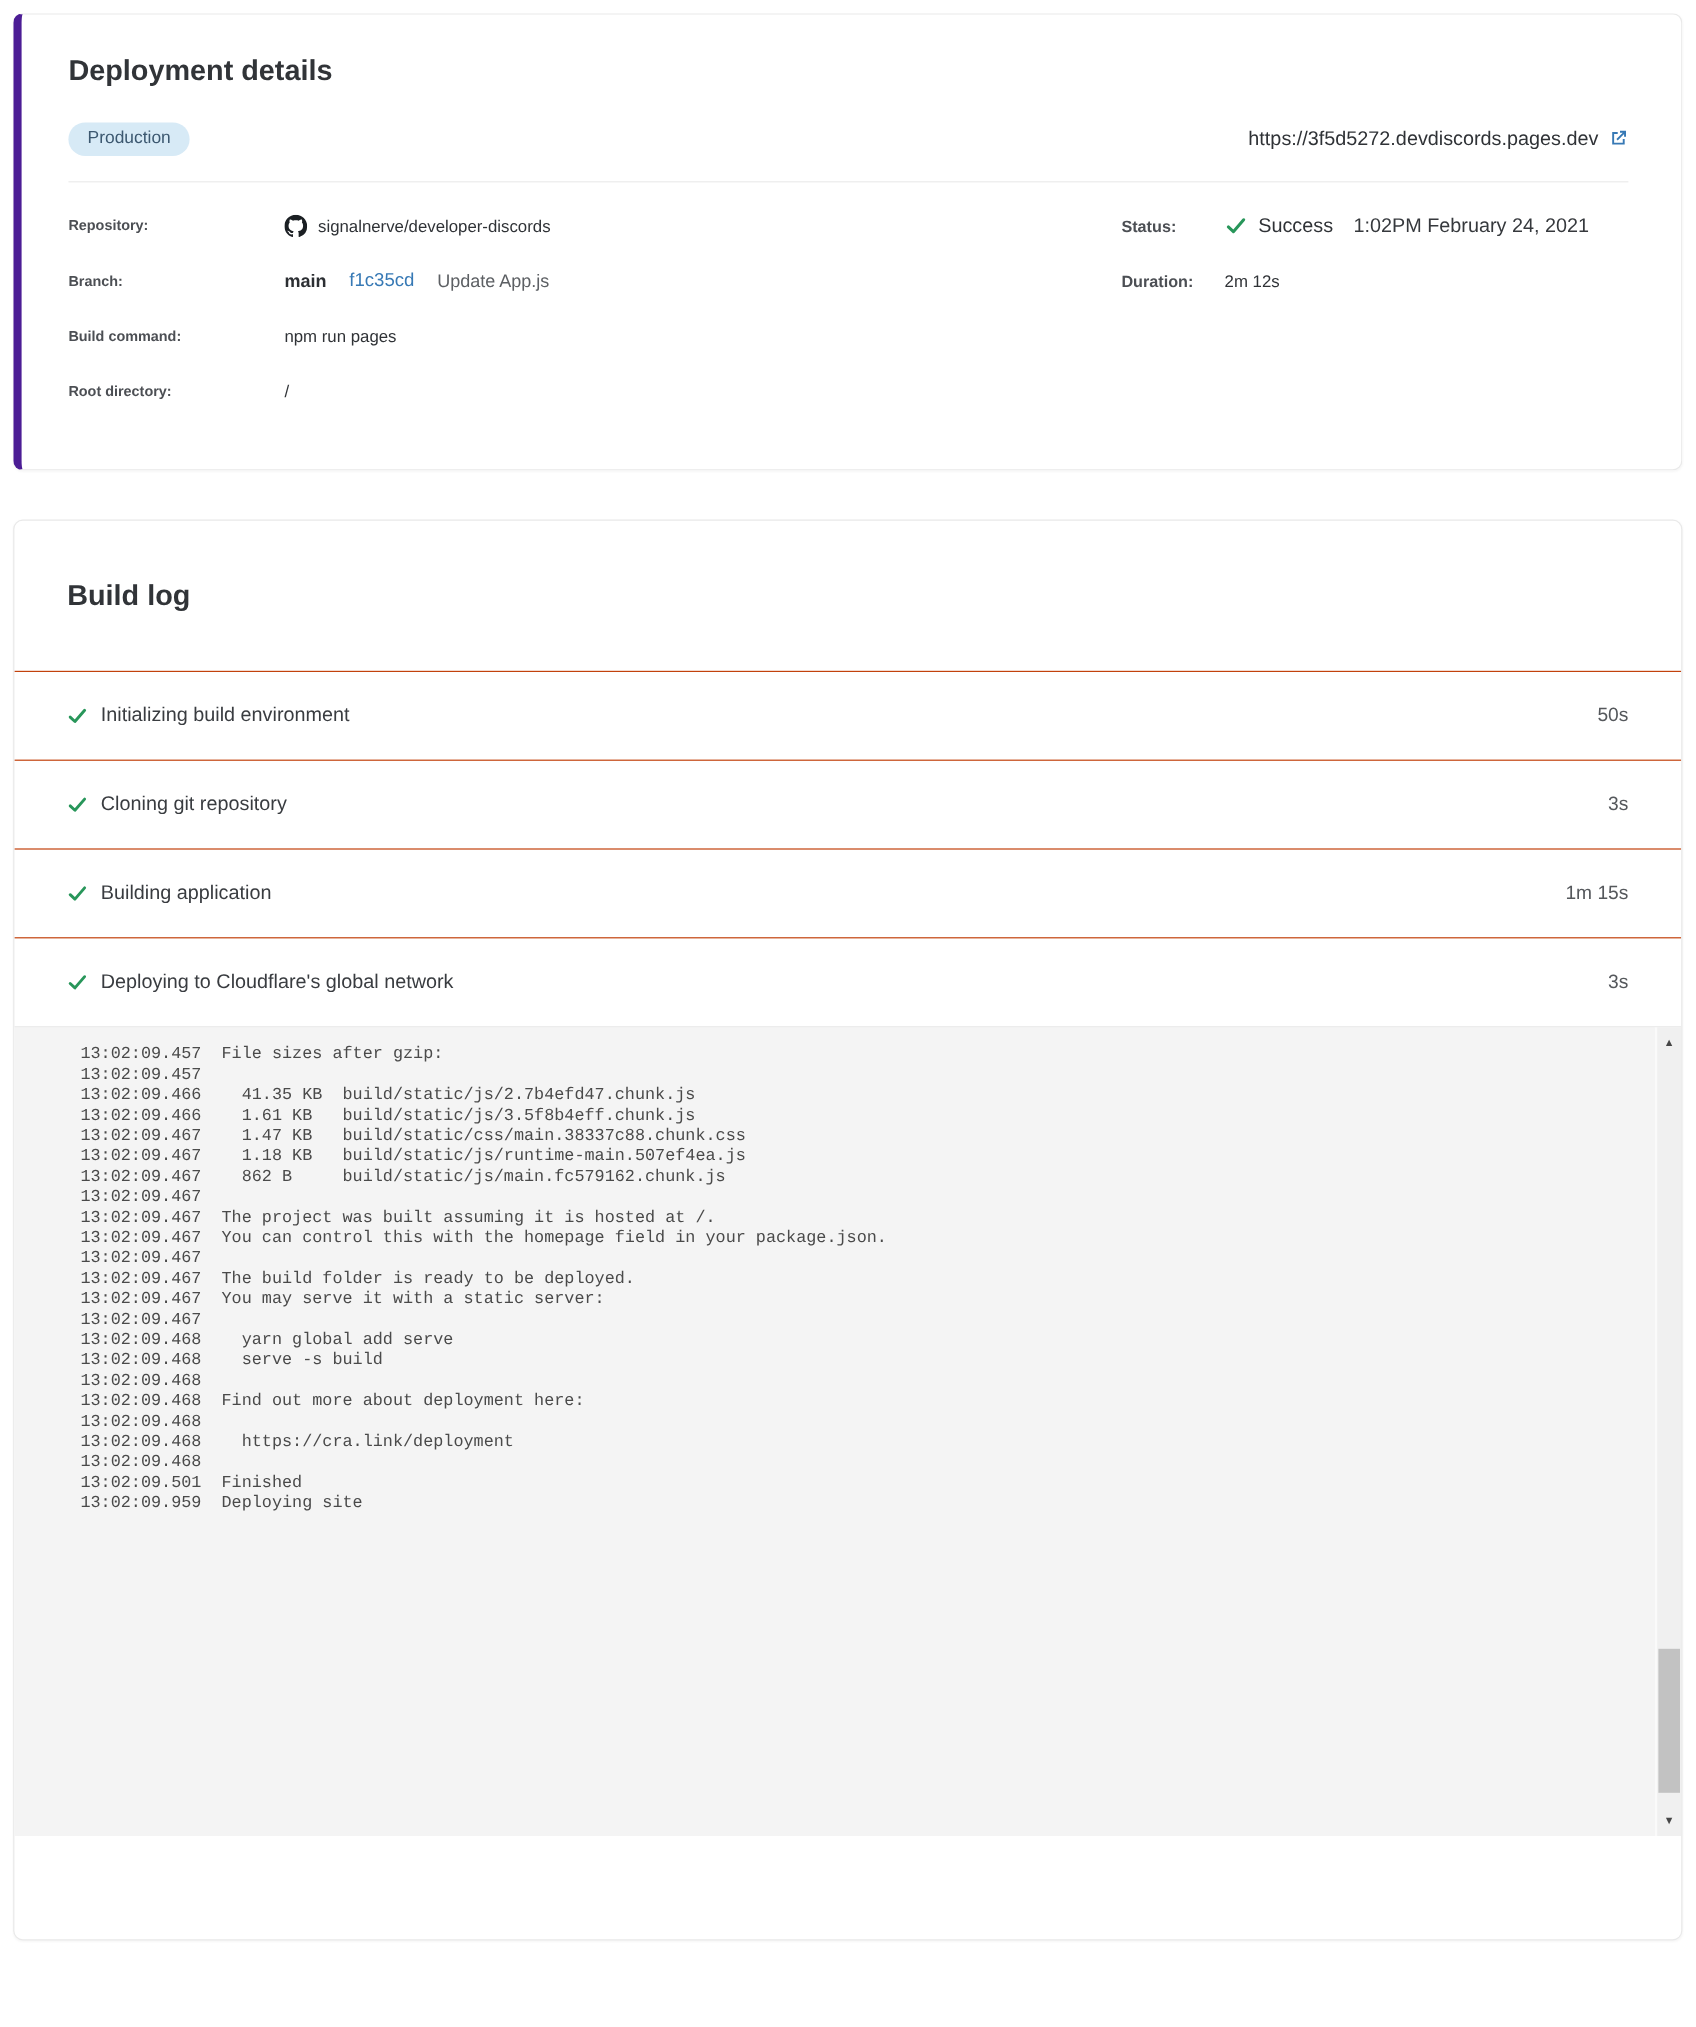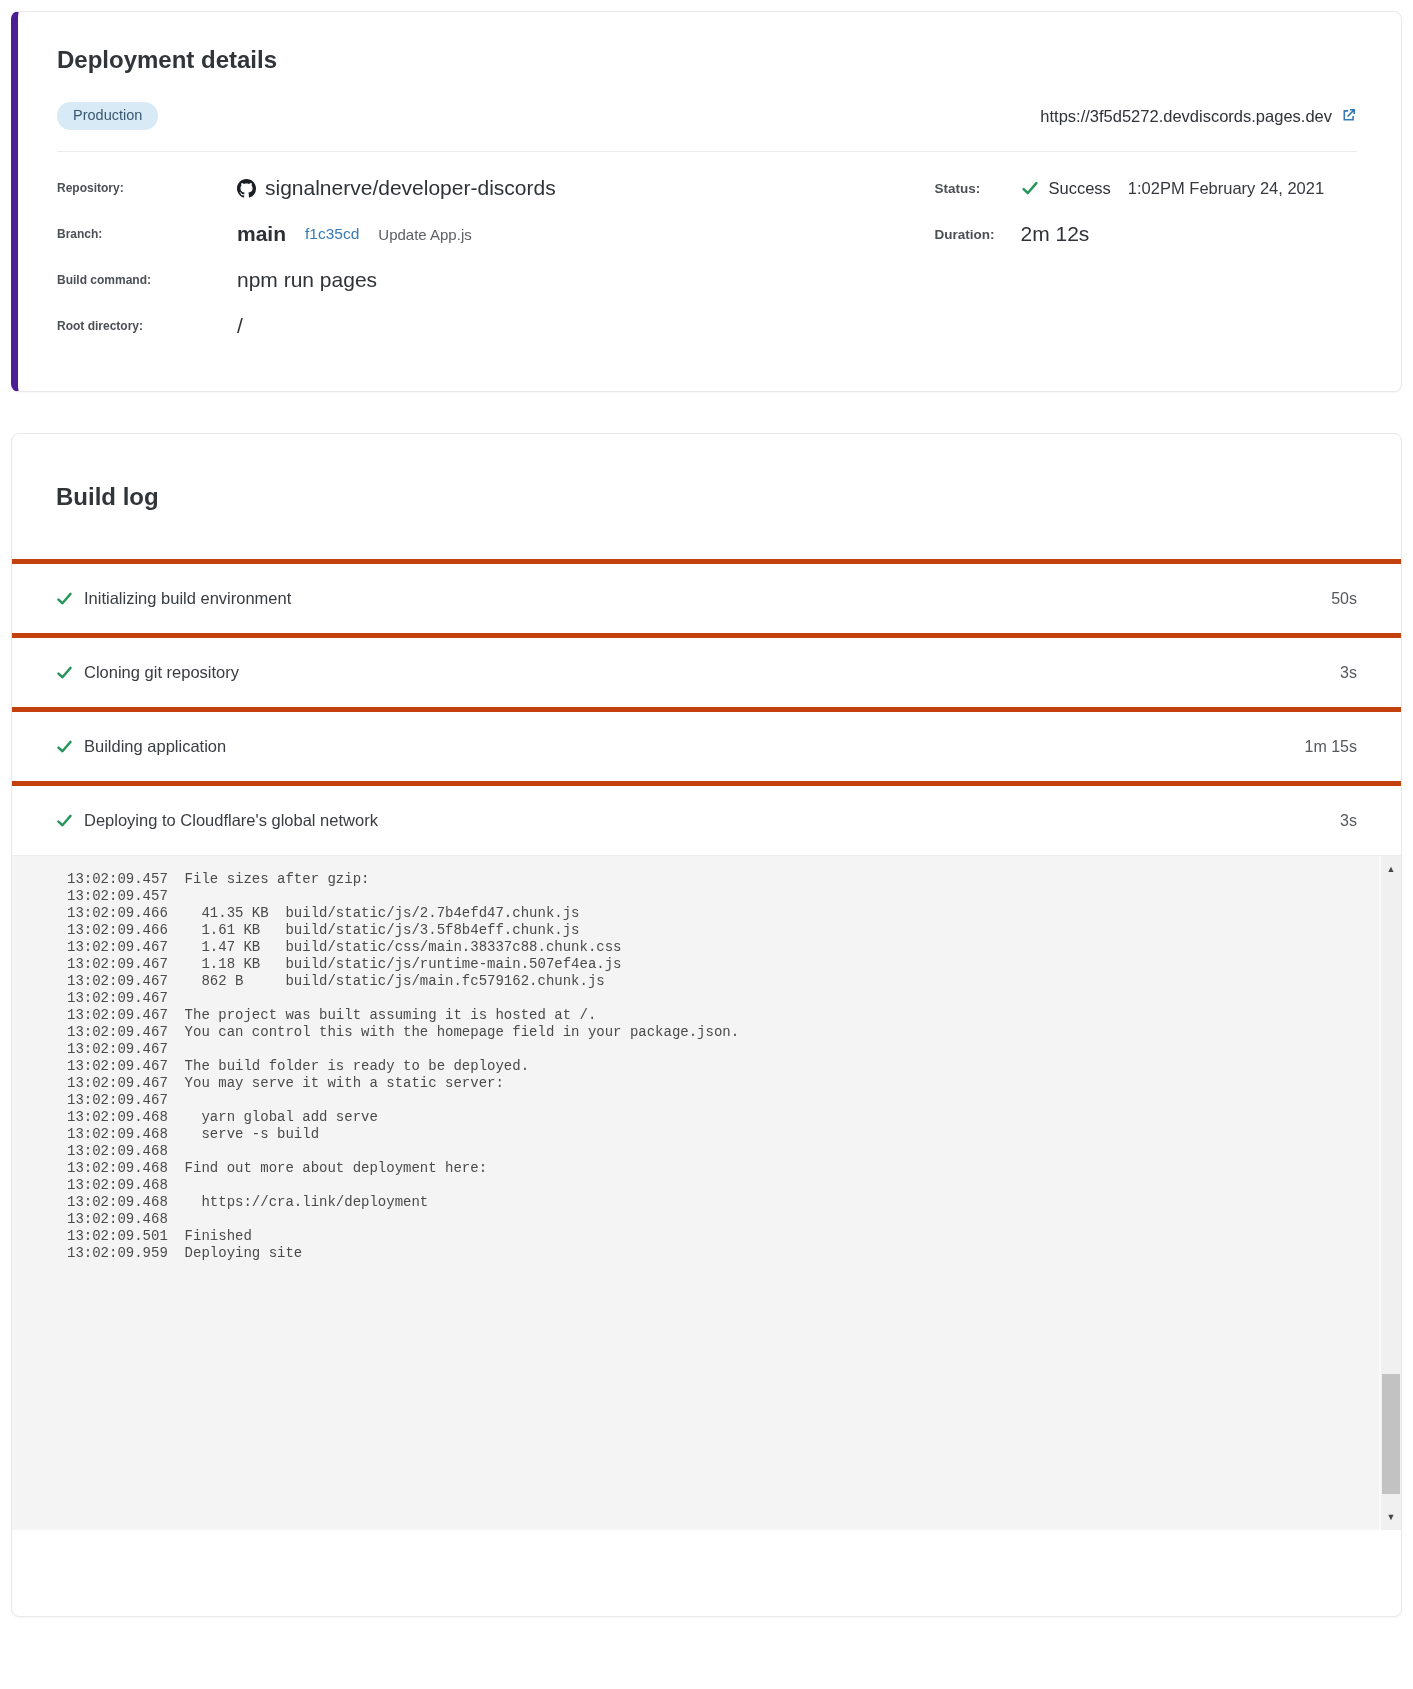--- a/index.html
+++ b/index.html
@@ -63,44 +63,44 @@
     font-weight: 700;
     color: #4c4f54;
   }
   .dlabel-sm {
     width: 86px;
     flex-shrink: 0;
     font-size: 13.5px;
     font-weight: 700;
     color: #4c4f54;
   }
-  .dvalue { font-size: 21px; color: #2f3236; justify-content: center; }
+  .dvalue { font-size: 14px; color: #2f3236; justify-content: center; }
   .repo-val { display: flex; align-items: center; gap: 9px; cursor: pointer; }
   .gh-ic { width: 19px; height: 19px; fill: #1b1f23; }
-  .branch-name { font-weight: 700; font-size: 21px; color: #2c2f33; }
+  .branch-name { font-weight: 700; font-size: 15px; color: #2c2f33; }
   .commit-link { color: #3779b5; font-size: 15.5px; margin-left: 19px; cursor: pointer; text-decoration: none; }
   .commit-msg { color: #5d6064; font-size: 15px; margin-left: 19px; }
   .status-val { display: flex; align-items: center; text-align: right; }
   .check-ic { width: 18px; height: 18px; flex-shrink: 0; }
   .status-text { font-size: 16.5px; color: #2f3236; margin-left: 10px; }
   .status-date { font-size: 16.5px; color: #36393d; margin-left: 17px; }
   
   .card-log { margin-top: 41px; overflow: hidden; padding: 0; }
   .log-title {
     font-size: 24px;
     font-weight: 600;
     color: #313438;
     margin: 49px 44px 48px 44px;
   }
   .step-row {
     display: flex;
     align-items: center;
     height: 74px;
     padding: 0 44px;
-    border-top: 5px solid #c2410c;
+    border-top: 1px solid #c2410c;
     cursor: pointer;
   }
   .step-check { width: 17px; height: 17px; flex-shrink: 0; }
   .step-label { font-size: 16.5px; color: #393c40; margin-left: 11px; }
   .step-duration { margin-left: auto; font-size: 16px; color: #55585c; }
   .log-wrap {
     position: relative;
     border-top: 1px solid #ececec;
     background: #f4f4f4;
     height: 675px;

